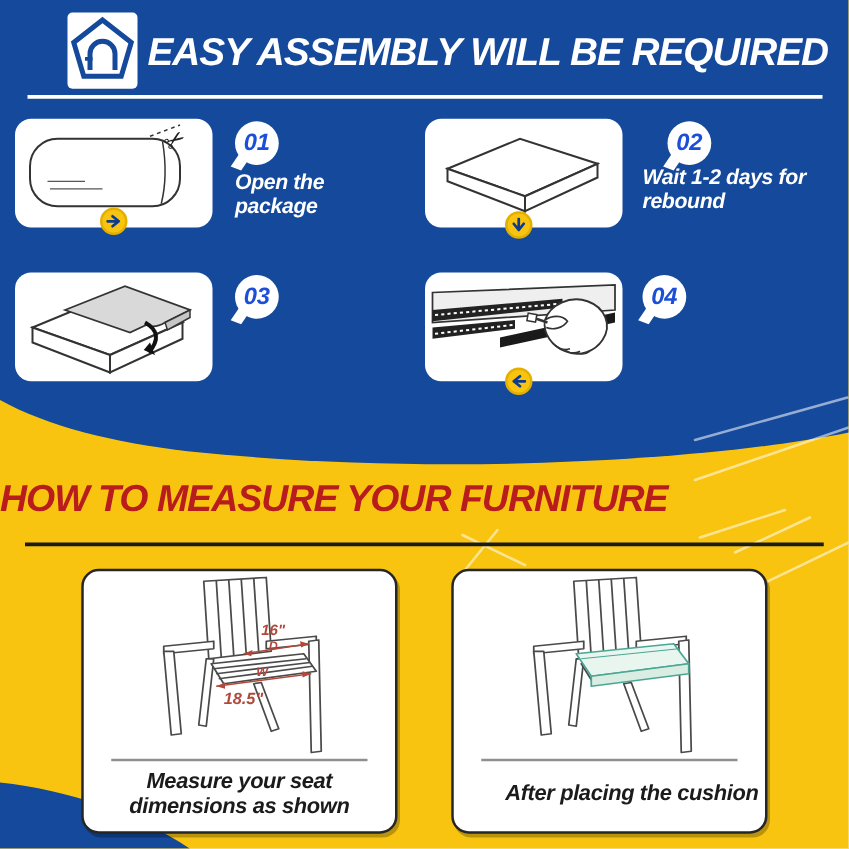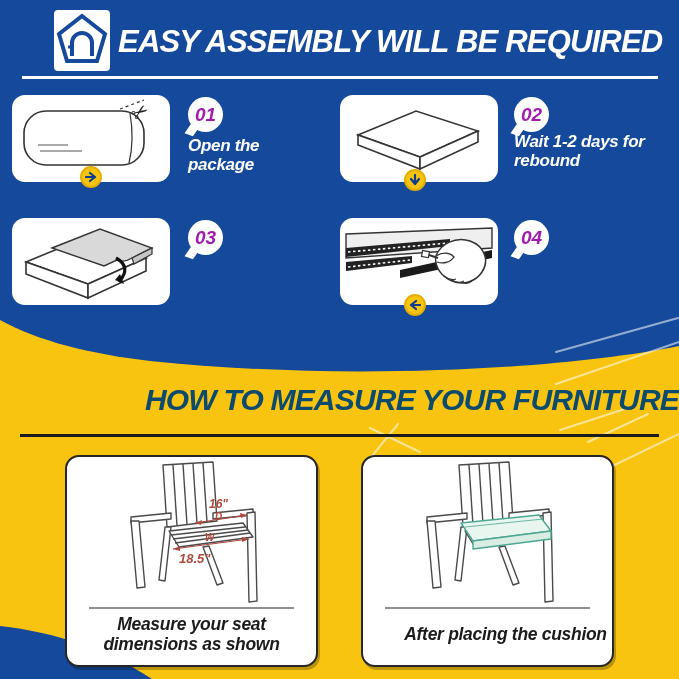--- a/index.html
+++ b/index.html
@@ -17,31 +17,31 @@
   .step-card{position:absolute;width:158px;height:87px;background:#fff;border-radius:13px;}
   .step-card svg{position:absolute;left:0;top:0;}
   .arrow-chip{position:absolute;width:22px;height:22px;border-radius:50%;background:#F9C410;
     border:2px solid #e3af00;box-sizing:border-box;display:flex;align-items:center;justify-content:center;}
   .arrow-chip svg{position:static;}
   .rot-down{transform:rotate(90deg);}
   .rot-left{transform:rotate(180deg);}
 
   .badge{position:absolute;width:35px;height:35px;background:#fff;border-radius:50%;
     display:flex;align-items:center;justify-content:center;
-    color:#a21caf;font-weight:bold;font-style:italic;font-size:19px;}
+    color:#1d4ed8;font-weight:bold;font-style:italic;font-size:19px;}
   .badge::after{content:"";position:absolute;left:-1px;bottom:-3px;width:10px;height:10px;
     background:#fff;transform:skewX(-20deg) rotate(18deg);}
   .badge span{position:relative;z-index:1;}
   .step-label{position:absolute;color:#fff;font-weight:bold;font-style:italic;
     font-size:17px;line-height:1.12;letter-spacing:-0.3px;}
   .w-narrow{width:96px;}
   .w-wide{width:158px;}
 
   
-  .measure-title{position:absolute;left:0;top:383px;width:679px;text-align:right;color:#0c4a6e;
+  .measure-title{position:absolute;left:0;top:383px;width:679px;text-align:left;color:#b91c1c;
     font-size:30px;font-weight:bold;font-style:italic;letter-spacing:-0.8px;}
   .measure-rule{position:absolute;left:20px;top:434px;width:639px;height:3px;background:#1B1B1B;}
 
   .measure-card{position:absolute;top:455px;width:253px;height:212px;background:#fff;
     border:2px solid #262626;border-radius:14px;box-sizing:border-box;box-shadow:2px 3px 0 rgba(0,0,0,0.25);}
   .mc-left{left:65px;}
   .mc-right{left:361px;}
   .measure-card svg{position:absolute;left:0;top:2px;}
   .card-divider{position:absolute;left:22px;right:22px;top:150px;height:2px;background:#8f8f8f;}
   .card-caption{position:absolute;left:0;right:0;top:158px;text-align:center;color:#1B1B1B;
@@ -103,21 +103,21 @@
       <polygon points="18,40 76,16 138,36 80,62" fill="#fff" stroke="#333" stroke-width="1.6"></polygon>
       <polygon points="18,40 18,50 80,74 80,62" fill="#fff" stroke="#333" stroke-width="1.6"></polygon>
       <polygon points="80,62 80,74 138,47 138,36" fill="#fff" stroke="#333" stroke-width="1.6"></polygon>
     </svg>
   </div>
   <div class="arrow-chip" style="left:404px;top:169px;">
     <svg class="rot-down" width="12" height="12" viewBox="0 0 12 12">
         <path d="M1,6 H8 M5,2 L10,6 L5,10" fill="none" stroke="#0d3b8e" stroke-width="2.2" stroke-linecap="round" stroke-linejoin="round"></path>
       </svg>
   </div>
-  <div class="badge" style="left:514px;top:97px;text-align:center;">
+  <div class="badge" style="left:534px;top:97px;text-align:center;">
     <span>02</span>
   </div>
   <div class="step-label w-wide" style="left:514px;top:132px;">Wait 1-2 days for rebound</div>
 
   <div class="step-card" style="left:12px;top:218px;">
     <svg width="158" height="87" viewBox="0 0 158 87">
       <polygon points="14,44 72,20 134,40 76,66" fill="#fff" stroke="#333" stroke-width="1.6"></polygon>
       <polygon points="14,44 14,56 76,80 76,66" fill="#fff" stroke="#333" stroke-width="1.6"></polygon>
       <polygon points="76,66 76,80 134,53 134,40" fill="#fff" stroke="#333" stroke-width="1.6"></polygon>
       <path d="M40,30 L88,11 L140,30 L120,40 Q112,45 105,42 L92,48 Z" fill="#d9d9d9" stroke="#333" stroke-width="1.4"></path>

